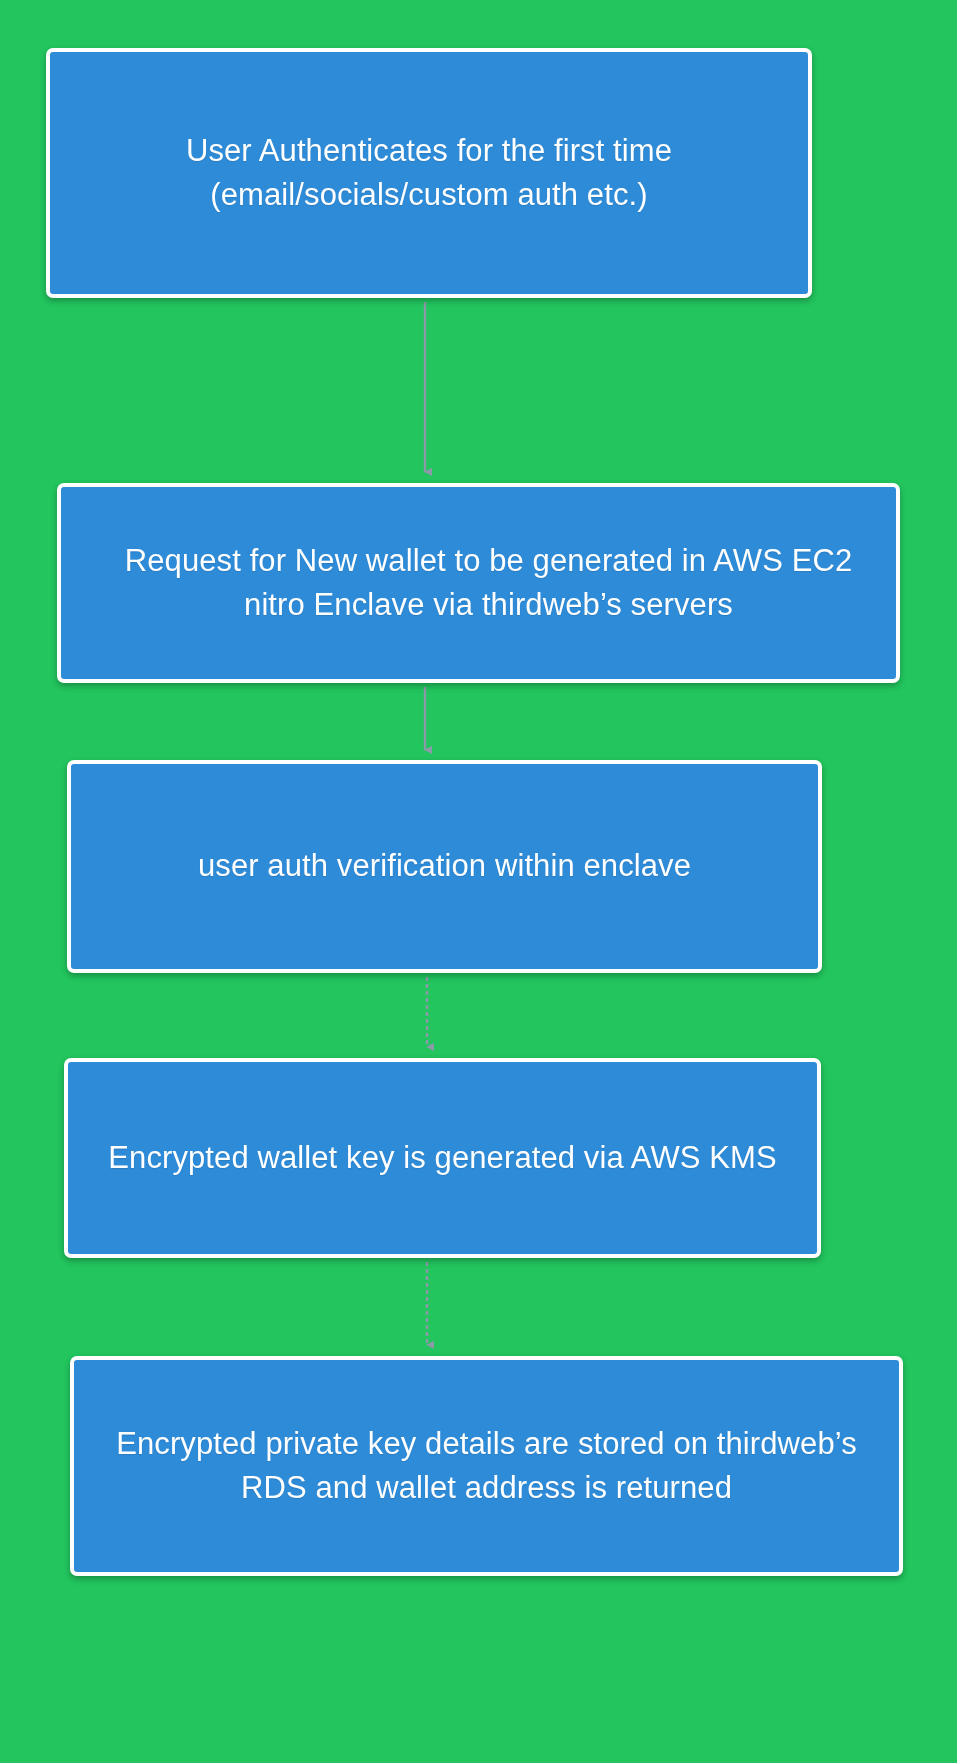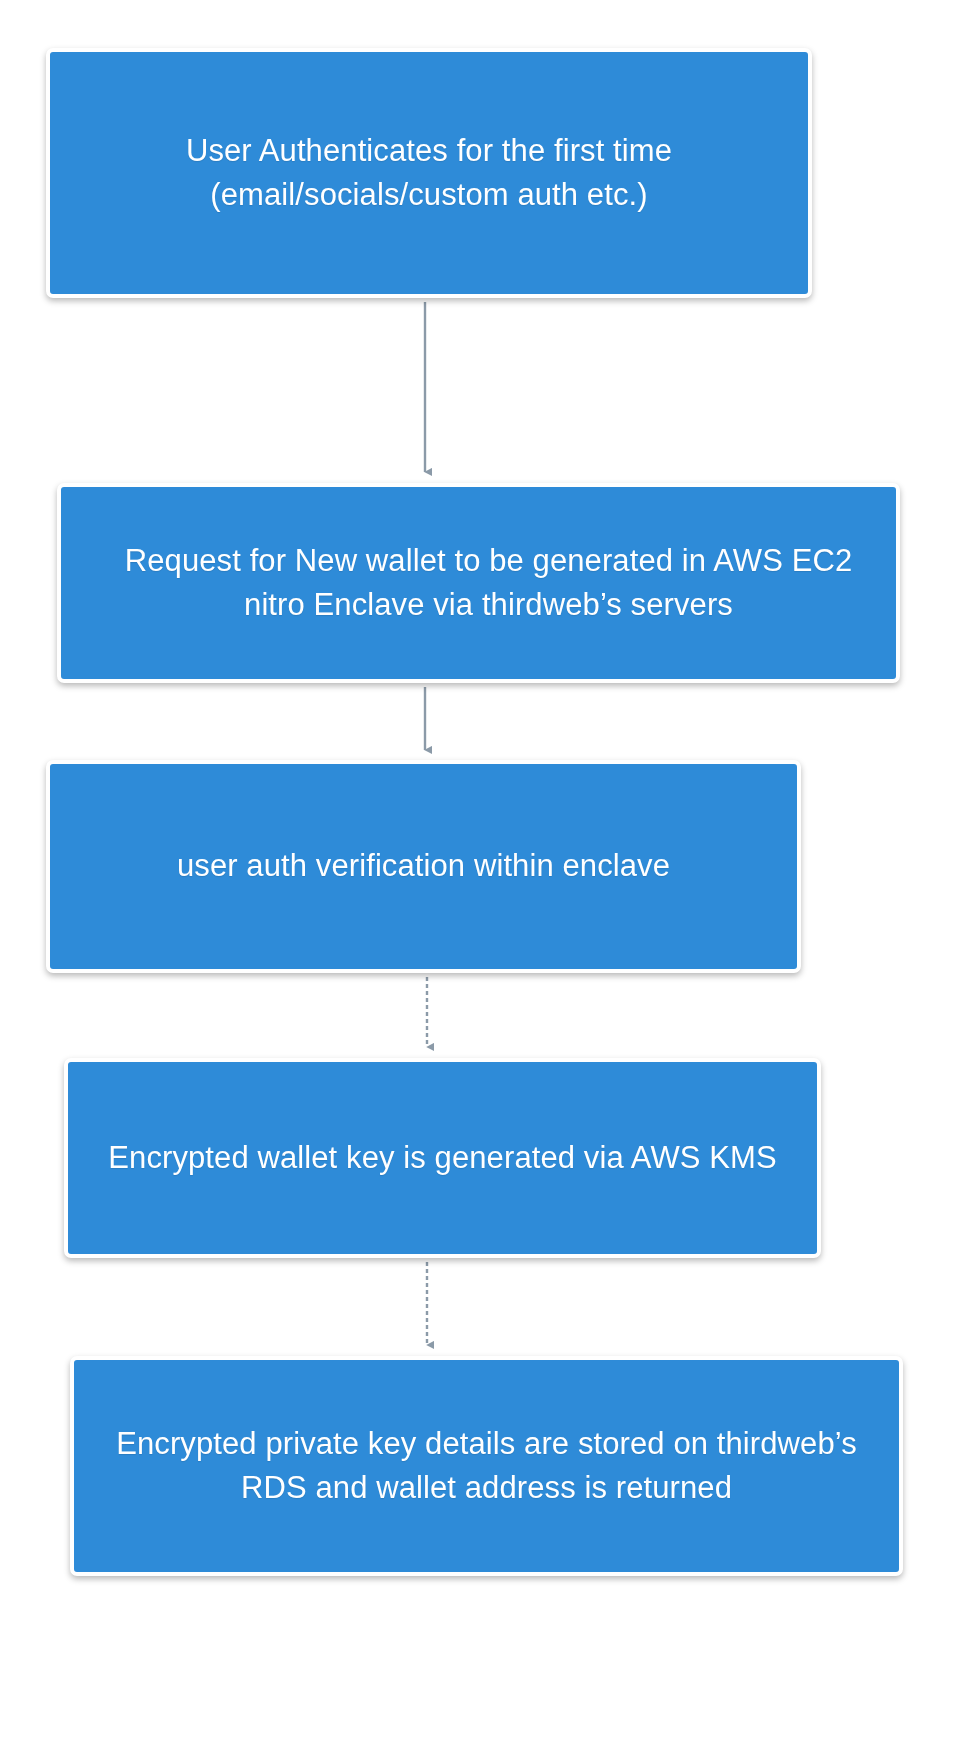--- a/index.html
+++ b/index.html
@@ -4,21 +4,21 @@
 <style>
   html, body {
     margin: 0;
     padding: 0;
     background: #4c6269;
   }
   #canvas {
     position: relative;
     width: 957px;
     height: 1763px;
-    background: #ffffff;
+    background: #22c55e;
     overflow: hidden;
     font-family: "Liberation Sans", sans-serif;
   }
   .node {
     position: absolute;
     box-sizing: border-box;
     background: #2e8bd8;
     border: 4px solid #ffffff;
     border-radius: 7px;
     box-shadow: 0 3px 6px rgba(0,0,0,0.28);
@@ -35,21 +35,21 @@
     font-weight: 400;
     letter-spacing: 0.1px;
     padding: 0 14px;
     white-space: pre-line;
     text-shadow: 0 1px 1px rgba(0,0,0,0.10);
   }
 
   
   #node-1 { left: 46px;  top: 48px;   width: 766px; height: 250px; }
   #node-2 { left: 57px;  top: 483px;  width: 843px; height: 200px; }
-  #node-3 { left: 46px;  top: 760px;  width: 755px; height: 213px; }
+  #node-3 { left: 67px;  top: 760px;  width: 755px; height: 213px; }
   #node-4 { left: 64px;  top: 1058px; width: 757px; height: 200px; }
   #node-5 { left: 70px;  top: 1356px; width: 833px; height: 220px; }
 
   #node-1 .node-label { font-size: 31px; }
   #node-2 .node-label { font-size: 31px; padding-left: 34px; }
   #node-3 .node-label { font-size: 31px; }
   #node-4 .node-label { font-size: 31px; }
   #node-5 .node-label { font-size: 31px; }
 
   .edge {

